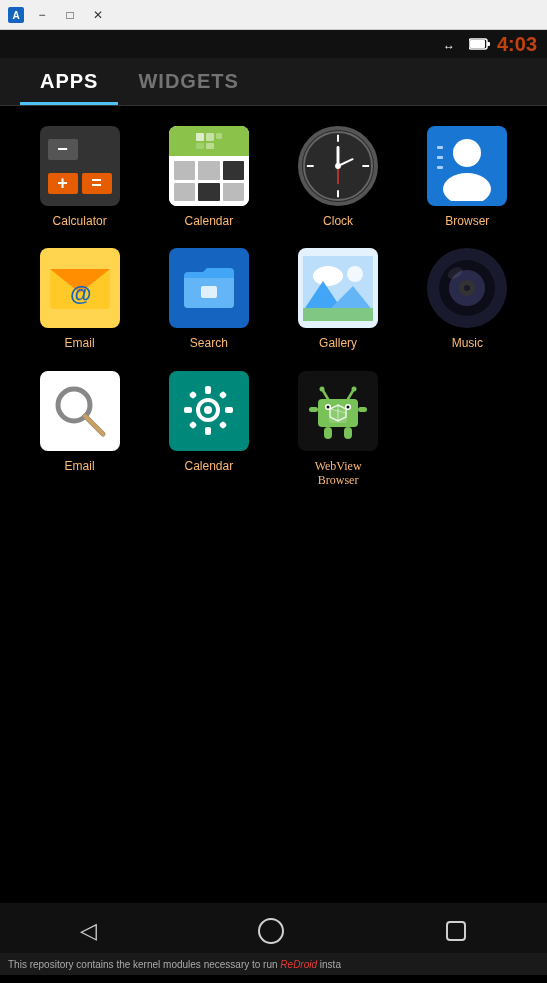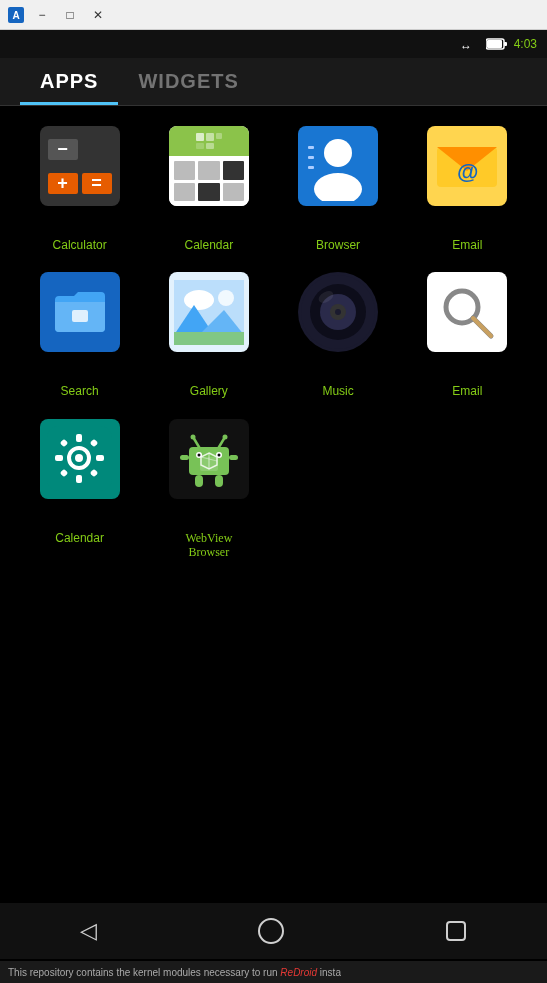--- a/index.html
+++ b/index.html
@@ -59,23 +59,23 @@
       gap: 6px;
     }
     .status-icons {
       display: flex;
       align-items: center;
       gap: 6px;
       color: #fff;
       font-size: 12px;
     }
     .status-time {
-      color: #84cc16;
-      font-size: 12px;
-      font-weight: normal;
+      color: #c2410c;
+      font-size: 20px;
+      font-weight: bold;
     }
 
     
     .tabs-bar {
       background: #1a1a1a;
       display: flex;
       align-items: flex-end;
       padding: 0 20px;
       height: 48px;
       border-bottom: 1px solid #333;
@@ -123,25 +123,24 @@
       height: 80px;
       border-radius: 8px;
       display: flex;
       align-items: center;
       justify-content: center;
       position: relative;
       overflow: hidden;
     }
 
     .app-label {
-      color: #84cc16;
+      color: #fdba74;
       font-size: 12px;
       text-align: center;
       line-height: 1.2;
-      margin-top: 24px;
     }
 
     
     .icon-calculator {
       background: #333;
       display: grid;
       grid-template-columns: 1fr 1fr;
       grid-template-rows: 1fr 1fr;
       gap: 4px;
       padding: 8px;
@@ -229,21 +228,21 @@
     .nav-btn {
       color: #fff;
       font-size: 22px;
       cursor: pointer;
       opacity: 0.8;
     }
 
     
     .bottom-bar {
       position: absolute;
-      bottom: 0;
+      bottom: 8px;
       left: 0;
       right: 0;
       height: 22px;
       background: #1a1a1a;
       display: flex;
       align-items: center;
       padding: 0 8px;
     }
     .bottom-text {
       color: #aaa;
@@ -322,20 +321,40 @@
         <div style="background:#bbb; border-radius:1px;"></div>
         <div style="background:#333; border-radius:1px;"></div>
         <div style="background:#bbb; border-radius:1px;"></div>
         <div style="background:#333; border-radius:1px;"></div>
         <div style="background:#bbb; border-radius:1px;"></div>
       </div>
     </div>
     <span class="app-label">Calendar</span>
   </div>
 
+  <div class="app-item">
+    <div class="app-icon" style="background:#2a2a2a; border-radius:50%; border: 4px solid #555;">
+      <svg width="74" height="74" viewBox="0 0 74 74">
+        <circle cx="37" cy="37" r="35" fill="#2a2a2a" stroke="#666" stroke-width="2"></circle>
+
+        <line x1="37" y1="5" x2="37" y2="12" stroke="#fff" stroke-width="2"></line>
+        <line x1="37" y1="62" x2="37" y2="69" stroke="#fff" stroke-width="2"></line>
+        <line x1="5" y1="37" x2="12" y2="37" stroke="#fff" stroke-width="2"></line>
+        <line x1="62" y1="37" x2="69" y2="37" stroke="#fff" stroke-width="2"></line>
+
+        <line x1="37" y1="37" x2="37" y2="18" stroke="#fff" stroke-width="3" stroke-linecap="round"></line>
+
+        <line x1="37" y1="37" x2="52" y2="30" stroke="#fff" stroke-width="2" stroke-linecap="round"></line>
+
+        <line x1="37" y1="37" x2="37" y2="55" stroke="#e53935" stroke-width="1.5" stroke-linecap="round"></line>
+        <circle cx="37" cy="37" r="3" fill="#fff"></circle>
+      </svg>
+    </div>
+    <span class="app-label">Clock</span>
+  </div>
 
   <div class="app-item">
     <div class="app-icon icon-contacts">
       <svg width="60" height="70" viewBox="0 0 60 70">
 
         <circle cx="30" cy="22" r="14" fill="#fff"></circle>
         <ellipse cx="30" cy="58" rx="24" ry="16" fill="#fff"></ellipse>
 
         <rect x="0" y="15" width="6" height="3" rx="1" fill="#aaccff"></rect>
         <rect x="0" y="25" width="6" height="3" rx="1" fill="#aaccff"></rect>

